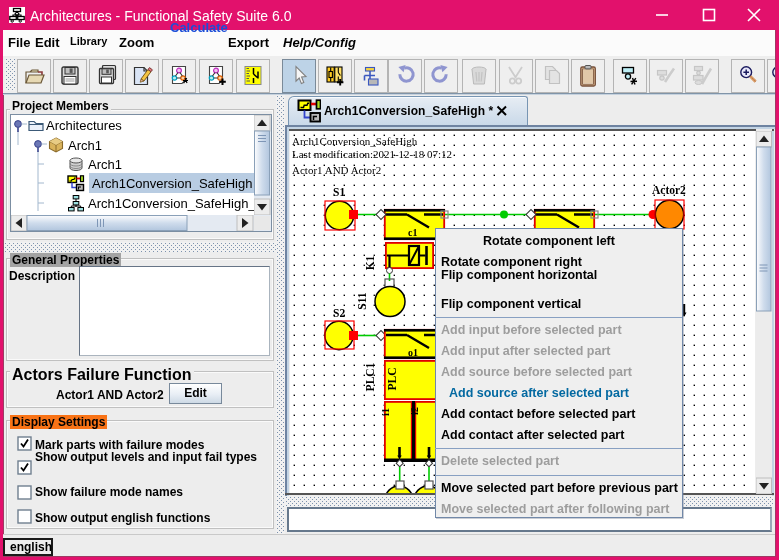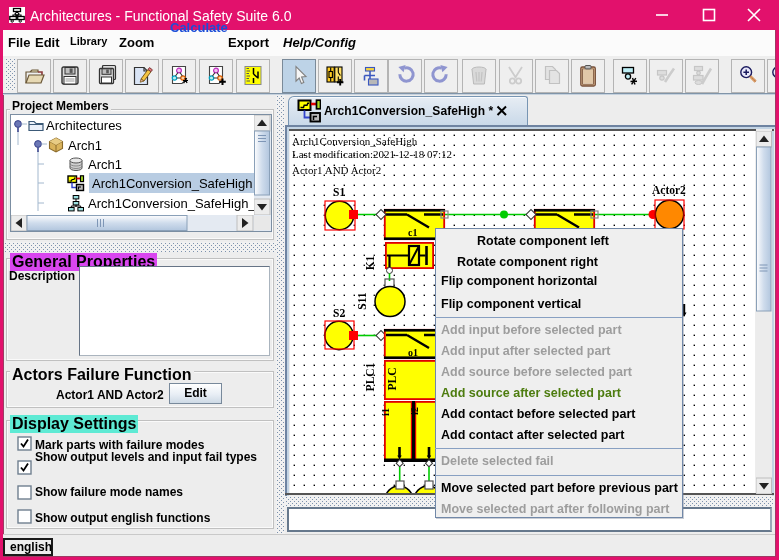--- a/index.html
+++ b/index.html
@@ -313,31 +313,31 @@
  <rect x="226" y="0" width="16" height="16" fill="#ececec" stroke="#bdbdbd" stroke-width="1"></rect>
  <path d="M237.5 8 L231 3 L231 13 Z" fill="#222"></path>
  <rect x="16" y="0.5" width="160" height="15" fill="url(#sbh)" stroke="#8aa0b8"></rect>
  <path d="M86.5 4 v8 M89.5 4 v8 M92.5 4 v8" stroke="#7e96b6"></path>
  <rect x="243" y="1" width="16" height="14" fill="#e8e8e8"></rect>
 </svg>
 
 <div class="abs stipple" style="left:4px;top:242px;width:272px;height:10px;"></div>
 
 <div class="abs" style="left:6px;top:258px;width:268px;height:103px;border:1px solid #c0c0c0;box-shadow:inset 0 0 0 1px #fafafa;"></div>
-<div class="abs b" style="left:10px;top:253px;font-size:16px;background:#d946ef;padding:0 2px;">General Properties</div>
+<div class="abs b" style="left:10px;top:253px;font-size:12px;background:#a3a3a3;padding:0 2px;">General Properties</div>
 <div class="abs b" style="left:9px;top:269px;font-size:12px;text-align:center;">Description</div>
 <div class="abs" style="left:79px;top:266px;width:191px;height:90px;background:#fff;border:1px solid #667486;border-right-color:#aab4be;border-bottom-color:#aab4be;"></div>
 
 <div class="abs" style="left:6px;top:371px;width:268px;height:37px;border:1px solid #c0c0c0;box-shadow:inset 0 0 0 1px #fafafa;"></div>
 <div class="abs b" style="left:10px;top:366px;font-size:16px;background:#ededed;padding:0 2px;">Actors Failure Function</div>
 <div class="abs b" style="left:56px;top:388px;font-size:12px;">Actor1 AND Actor2</div>
 <div class="abs" style="left:169px;top:383px;width:53px;height:21px;border:1px solid #78899b;background:linear-gradient(#ffffff,#e8eef5 55%,#cdd9e5);font-size:12px;font-weight:bold;text-align:center;line-height:19px;">Edit</div>
 
 <div class="abs" style="left:6px;top:420px;width:268px;height:109px;border:1px solid #c0c0c0;box-shadow:inset 0 0 0 1px #fafafa;"></div>
-<div class="abs b" style="left:10px;top:415px;font-size:16px;background:#5eead4;padding:0 2px;">Display Settings</div>
+<div class="abs b" style="left:10px;top:415px;font-size:12px;background:#f97316;padding:0 2px;">Display Settings</div>
 <svg class="abs" style="left:17px;top:436px;" width="16" height="90" viewBox="0 0 16 90">
  <defs>
   <g id="cb">
           <rect x="1" y="1" width="13" height="13" fill="#fff" stroke="#6f7f8f" stroke-width="1.4"></rect>
         </g>
  </defs>
  <use href="#cb" y="0"></use>
       <path d="M4 7.5 L6.5 10.5 L11 3.5" fill="none" stroke="#000" stroke-width="1.8"></path>
  <use href="#cb" y="24"></use>
       <path d="M4 31.5 L6.5 34.5 L11 27.5" fill="none" stroke="#000" stroke-width="1.8"></path>
@@ -505,33 +505,33 @@
  <rect x="0.5" y="16" width="14.5" height="164" fill="url(#sbv2)" stroke="#8aa0b8"></rect>
  <path d="M3.5 134 h8 M3.5 137 h8 M3.5 140 h8" stroke="#7e96b6"></path>
 </svg>
 
 <div class="abs stipple" style="left:285px;top:496px;width:489px;height:11px;"></div>
 
 <div class="abs" style="left:287px;top:507px;width:485px;height:25px;background:#fff;border:2px solid #66788c;border-right-color:#9aa8b6;border-bottom-color:#66788c;"></div>
 
 <div class="abs" style="left:435px;top:228px;width:248px;height:290px;background:#efefef;border:1px solid #7188a8;box-shadow:1px 1px 0 rgba(120,130,150,0.4);"></div>
 <div id="menuitems" class="abs b" style="left:435px;top:228px;width:248px;font-size:12.5px;">
-<div class="abs" style="left:6px;top:6px;padding-left:36px;">Rotate component left</div>
-<div class="abs" style="left:6px;top:27px;margin-left:16px;">Rotate component right</div>
-<div class="abs" style="left:6px;top:46px;text-align:right;">Flip component horizontal</div>
+<div class="abs" style="left:12px;top:6px;padding-left:36px;">Rotate component left</div>
+<div class="abs" style="left:6px;top:27px;">Rotate component right</div>
+<div class="abs" style="left:6px;top:40px;text-align:right;">Flip component horizontal</div>
 <div class="abs" style="left:6px;top:69px;">Flip component vertical</div>
 <div class="abs" style="left:0;top:88.5px;width:247px;height:1px;background:#88a0c2;"></div>
 <div class="abs" style="left:6px;top:95px;color:#9d9d9d;">Add input before selected part</div>
 <div class="abs" style="left:6px;top:116px;color:#9d9d9d;">Add input after selected part</div>
 <div class="abs" style="left:6px;top:137px;color:#9d9d9d;">Add source before selected part</div>
-<div class="abs" style="left:6px;top:158px;color:#4d7c0f;">Add source after selected part</div>
+<div class="abs" style="left:14px;top:158px;color:#0369a1;">Add source after selected part</div>
 <div class="abs" style="left:6px;top:179px;">Add contact before selected part</div>
 <div class="abs" style="left:6px;top:200px;">Add contact after selected part</div>
 <div class="abs" style="left:0;top:219.5px;width:247px;height:1px;background:#88a0c2;"></div>
-<div class="abs" style="left:6px;top:226px;color:#9d9d9d;">Delete selected fail</div>
+<div class="abs" style="left:6px;top:226px;color:#9d9d9d;">Delete selected part</div>
 <div class="abs" style="left:0;top:246.5px;width:247px;height:1px;background:#88a0c2;"></div>
 <div class="abs" style="left:6px;top:253px;">Move selected part before previous part</div>
 <div class="abs" style="left:6px;top:274px;color:#9d9d9d;">Move selected part after following part</div>
 </div>
 </div>
 
 <div class="abs" style="left:3px;top:534px;width:772px;height:1px;background:#c9c9c9;"></div>
 <div class="abs" style="left:3px;top:535px;width:772px;height:21px;background:#ededed;"></div>
 <div class="abs b" style="left:3px;top:538px;width:50px;height:18px;border:2px solid #1a1a1a;font-size:12px;line-height:14px;padding-left:5px;background:#ededed;">english</div>
 

